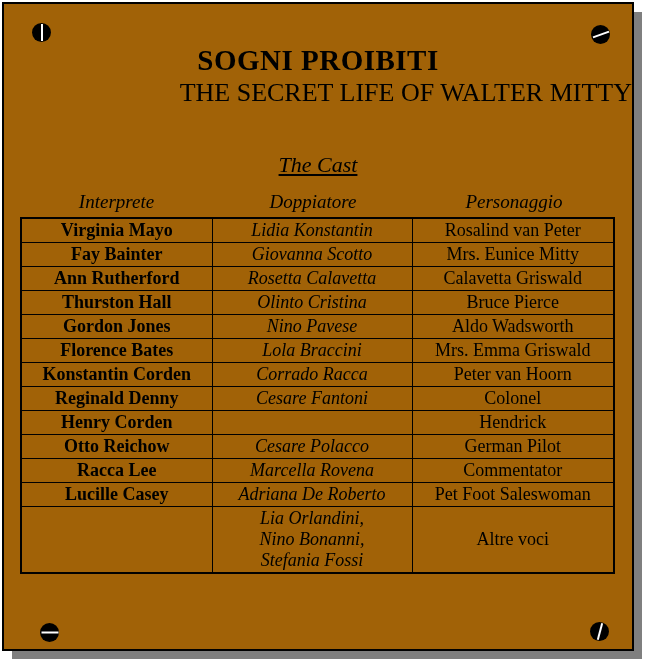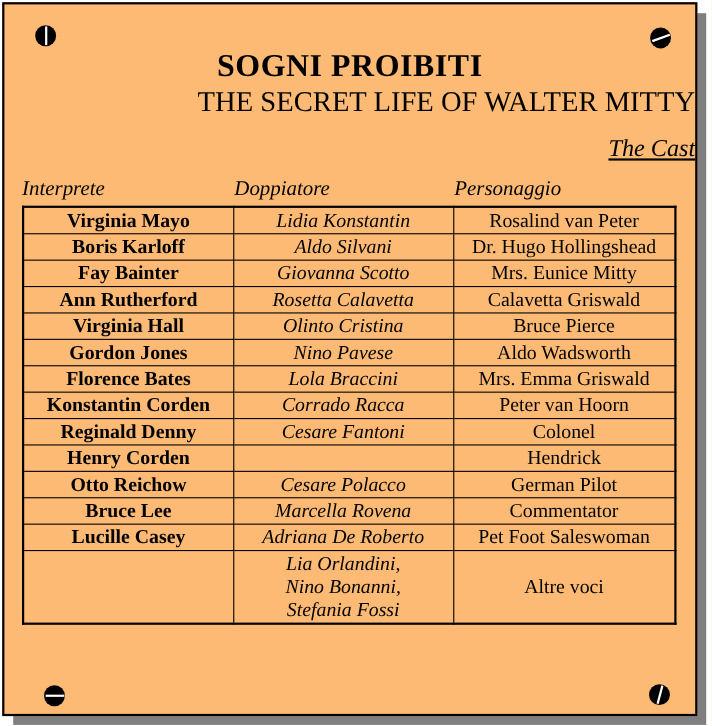--- a/index.html
+++ b/index.html
@@ -7,21 +7,21 @@
     width:647px; height:660px;
     background:#ffffff;
     font-family:"Liberation Serif", serif;
     color:#000;
     overflow:hidden;
   }
   .plaque {
     position:absolute;
     left:2px; top:2px;
     width:632px; height:649px;
-    background:#fdba74;
+    background:#a16207;
     border:2px solid #000;
     box-shadow:9px 9px 0 -1px #7f7f7f;
   }
   
   .screw {
     position:absolute;
     width:19px; height:19px;
     background:#000;
     border-radius:50%;
   }
@@ -49,35 +49,35 @@
     letter-spacing:0.5px;
     line-height:33px;
   }
   .subtitle {
     text-align:right;
     font-size:26px;
     font-weight:normal;
     line-height:32px;
   }
   .cast-heading {
-    margin-top:13px;
-    text-align:right;
+    margin-top:43px;
+    text-align:center;
     font-size:22px;
     font-style:italic;
     text-decoration:underline;
     line-height:26px;
   }
   .col-headers {
     display:flex;
     margin:13px 0 4px 16px;
     width:595px;
     font-size:19px;
     font-style:italic;
   }
-  .col-headers span { display:block; }
+  .col-headers span { display:block; text-align:center; }
   .col-head-1 { width:193px; }
   .col-head-2 { width:200px; }
   .col-head-3 { width:202px; }
 
   table.cast {
     margin-left:16px;
     width:595px;
     border-collapse:collapse;
     border:2px solid #000;
     table-layout:fixed;
@@ -133,31 +133,20 @@
           </td>
           <td class="cell-doppiatore">
             <div>Lidia Konstantin</div>
           </td>
           <td class="cell-personaggio">
             <div>Rosalind van Peter</div>
           </td>
         </tr>
         <tr>
           <td class="cell-interprete">
-            <div>Boris Karloff</div>
-          </td>
-          <td class="cell-doppiatore">
-            <div>Aldo Silvani</div>
-          </td>
-          <td class="cell-personaggio">
-            <div>Dr. Hugo Hollingshead</div>
-          </td>
-        </tr>
-        <tr>
-          <td class="cell-interprete">
             <div>Fay Bainter</div>
           </td>
           <td class="cell-doppiatore">
             <div>Giovanna Scotto</div>
           </td>
           <td class="cell-personaggio">
             <div>Mrs. Eunice Mitty</div>
           </td>
         </tr>
         <tr>
@@ -166,21 +155,21 @@
           </td>
           <td class="cell-doppiatore">
             <div>Rosetta Calavetta</div>
           </td>
           <td class="cell-personaggio">
             <div>Calavetta Griswald</div>
           </td>
         </tr>
         <tr>
           <td class="cell-interprete">
-            <div>Virginia Hall</div>
+            <div>Thurston Hall</div>
           </td>
           <td class="cell-doppiatore">
             <div>Olinto Cristina</div>
           </td>
           <td class="cell-personaggio">
             <div>Bruce Pierce</div>
           </td>
         </tr>
         <tr>
           <td class="cell-interprete">
@@ -243,21 +232,21 @@
           </td>
           <td class="cell-doppiatore">
             <div>Cesare Polacco</div>
           </td>
           <td class="cell-personaggio">
             <div>German Pilot</div>
           </td>
         </tr>
         <tr>
           <td class="cell-interprete">
-            <div>Bruce Lee</div>
+            <div>Racca Lee</div>
           </td>
           <td class="cell-doppiatore">
             <div>Marcella Rovena</div>
           </td>
           <td class="cell-personaggio">
             <div>Commentator</div>
           </td>
         </tr>
         <tr>
           <td class="cell-interprete">

